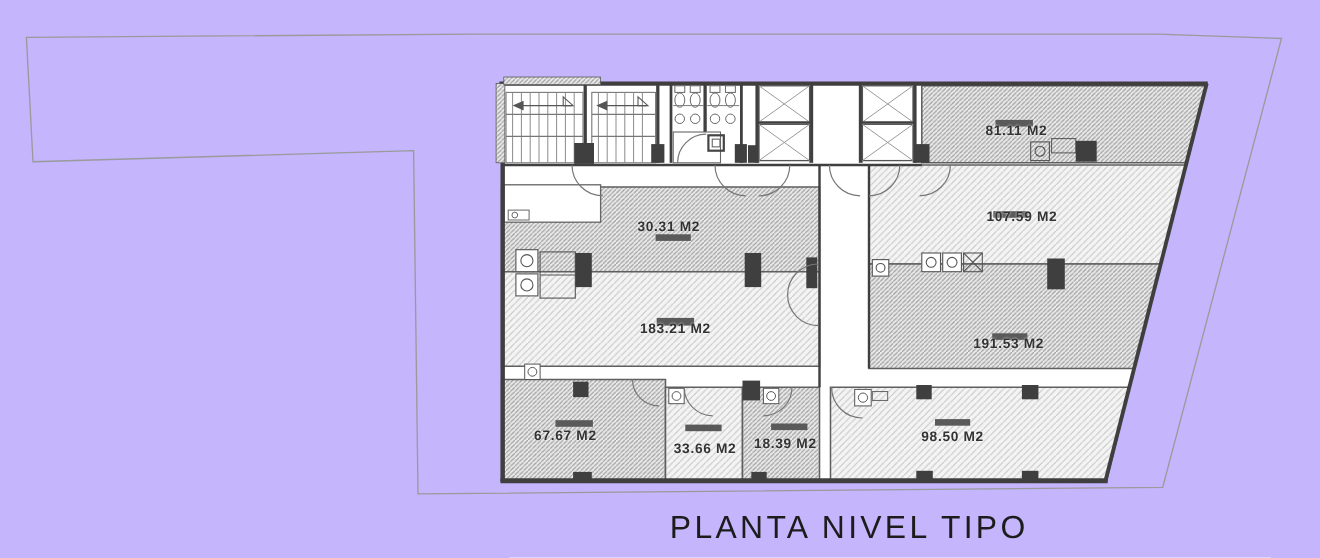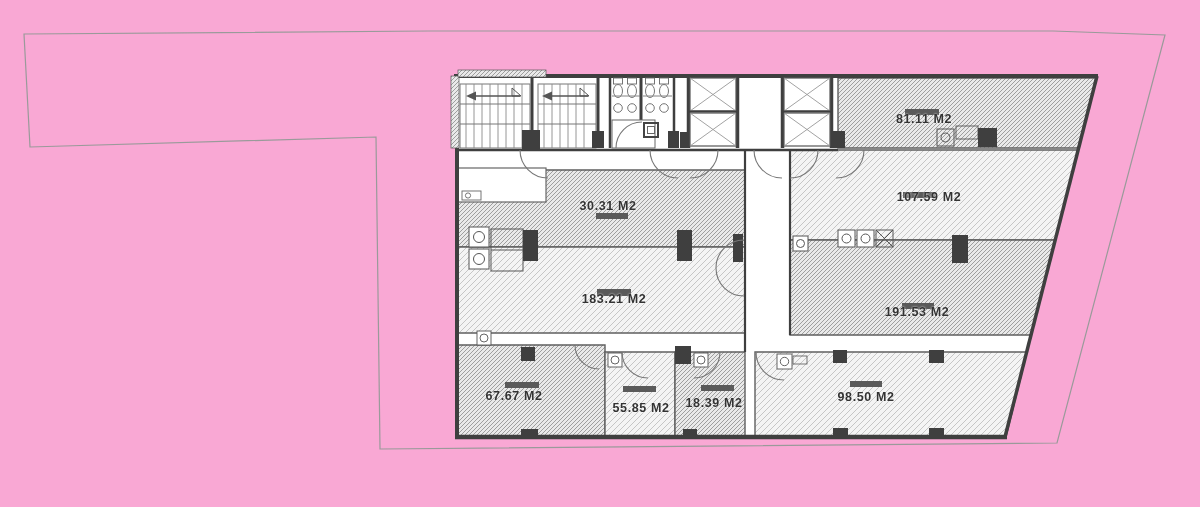--- a/index.html
+++ b/index.html
@@ -1,21 +1,21 @@
 <!DOCTYPE html>
 <html style="--wall: #3f3f3f; --hatch_dark: #9e9e9e; --hatch_light: #c6c6c6; --boundary: #9a9a9a; --bar: #5a5a5a; --label: #333333; --title: #1c1c1c;"><head>
 <meta charset="utf-8">
 <style>
   :root{
     --wall:#3f3f3f; --line:#5f5f5f; --thin:#777777;
     --hatch_dark:#9e9e9e; --hatch_light:#c6c6c6;
     --boundary:#9a9a9a; --bar:#5a5a5a; --label:#333333; --title:#1c1c1c;
   }
   html,body{margin:0;padding:0;background:#ffffff;}
-  .stage{position:relative;width:1200px;height:507px;background:#f9a8d4;overflow:hidden;
+  .stage{position:relative;width:1200px;height:507px;background:#c4b5fd;overflow:hidden;
          font-family:"Liberation Sans",sans-serif;}
   .stage svg{position:absolute;left:0;top:0;}
   .room-label{
     position:absolute;transform:translate(-50%,-50%);
     font-size:12.5px;font-weight:700;letter-spacing:0.6px;color:var(--label);
     white-space:nowrap;text-shadow:0 0 2px #ffffff;
   }
   .plan-title{
     position:absolute;left:772px;top:481px;transform:translate(-50%,-50%);
     font-size:29px;font-weight:400;letter-spacing:3px;color:var(--title);white-space:nowrap;
@@ -265,18 +265,19 @@
     <rect x="850" y="381" width="32" height="6"></rect>
   </g>
 </svg>
 
 <div class="room-label" style="left:924px;top:119px">81.11 M2</div>
 <div class="room-label" style="left:608px;top:206px">30.31 M2</div>
 <div class="room-label" style="left:929px;top:197px">107.59 M2</div>
 <div class="room-label" style="left:614px;top:299px">183.21 M2</div>
 <div class="room-label" style="left:917px;top:312px">191.53 M2</div>
 <div class="room-label" style="left:514px;top:396px">67.67 M2</div>
-<div class="room-label" style="left:641px;top:408px">55.85 M2</div>
+<div class="room-label" style="left:641px;top:408px">33.66 M2</div>
 <div class="room-label" style="left:714px;top:403px">18.39 M2</div>
 <div class="room-label" style="left:866px;top:397px">98.50 M2</div>
 
+<div class="plan-title">PLANTA NIVEL TIPO</div>
 
 </div>
 
 </body></html>

